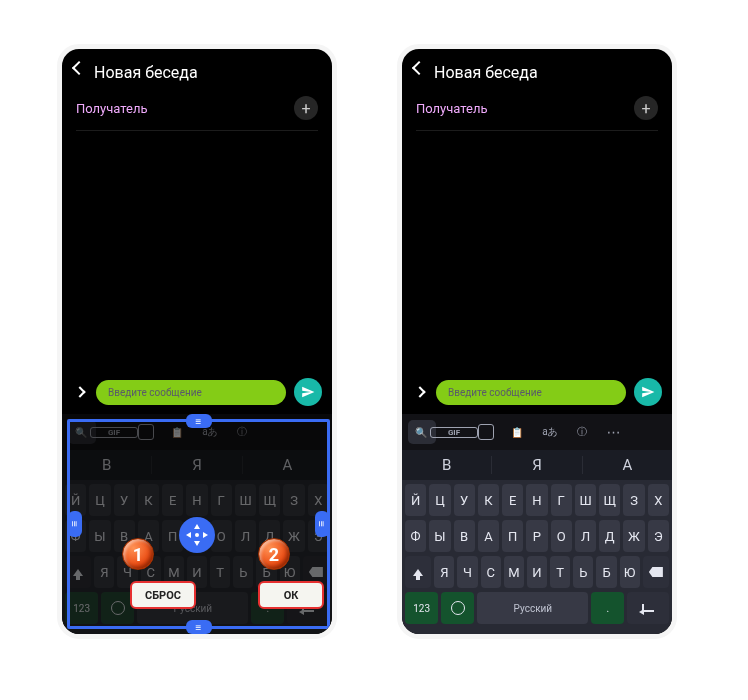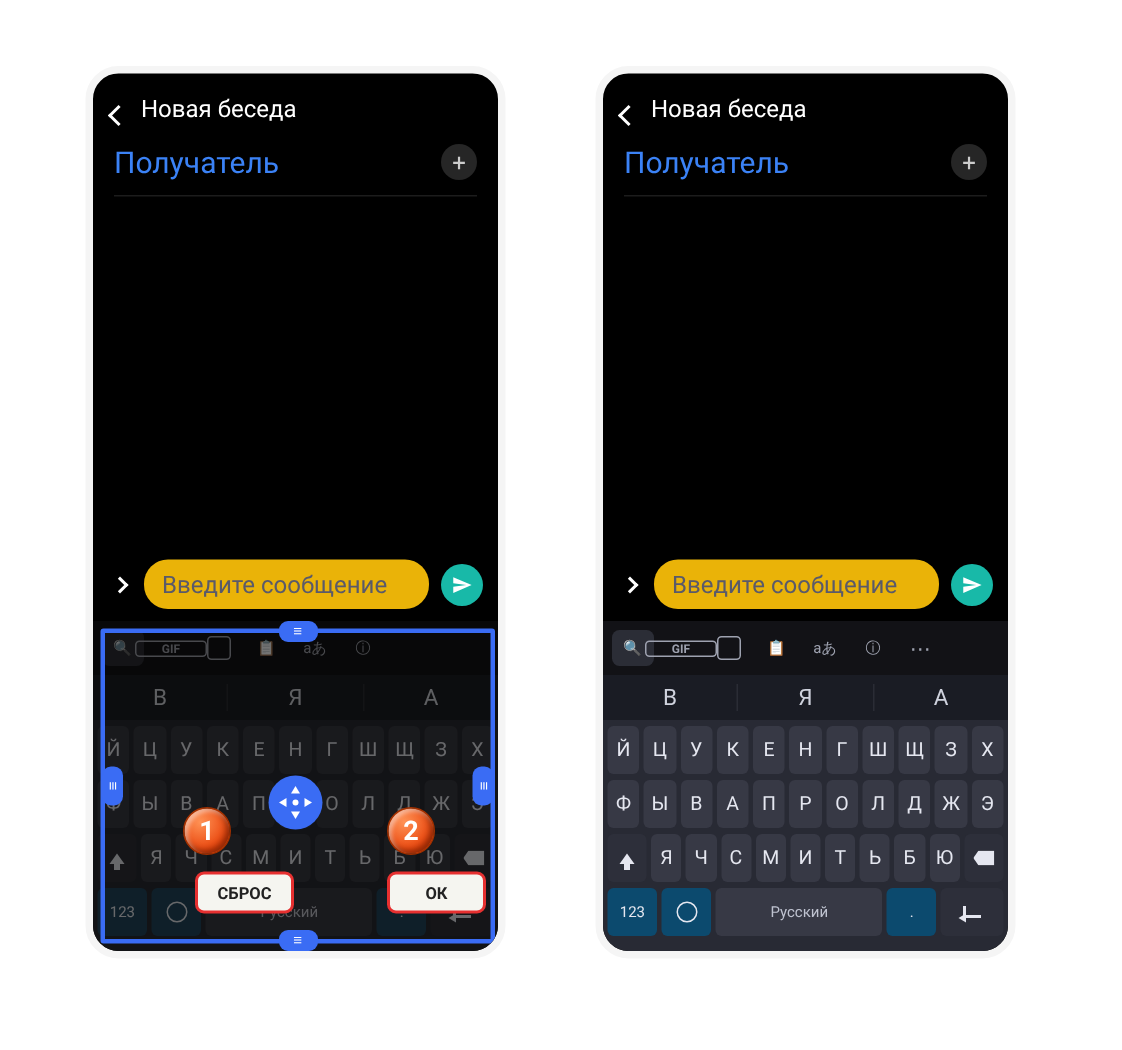--- a/index.html
+++ b/index.html
@@ -1,48 +1,48 @@
 <!DOCTYPE html>
 <html><head>
 <meta charset="utf-8">
 <style>
 *{box-sizing:border-box;margin:0;padding:0}
 body{background:#fff;font-family:-apple-system,BlinkMacSystemFont,Roboto,Arial,sans-serif;width:748px;height:700px;position:relative}
 .phone{position:absolute;width:280px;height:595px;background:#000;border:5px solid #f5f5f5;border-radius:22px;overflow:hidden}
 .phone.left{left:57px;top:44px}
 .phone.right{left:397px;top:44px}
-.header{display:flex;align-items:flex-end;padding:14px 12px 8px;gap:10px}
+.header{display:flex;align-items:flex-start;padding:14px 12px 8px;gap:10px}
 .back-icon{width:10px;height:10px;border-left:2px solid #fff;border-bottom:2px solid #fff;transform:rotate(45deg);cursor:pointer}
 .title{color:#fff;font-size:16px;font-weight:400}
 .recipient-row{display:flex;align-items:center;justify-content:space-between;padding:6px 14px 10px}
-.recipient-label{color:#3b82f6;font-size:20px}
+.recipient-label{color:#f0abfc;font-size:13px}
 .add-btn{width:24px;height:24px;border-radius:50%;background:#262626;display:flex;align-items:center;justify-content:center;color:#ccc;font-size:16px;cursor:pointer}
 .divider{height:1px;background:#1c1c1c;margin:0 14px}
 .spacer{flex:1}
 .content{display:flex;flex-direction:column;height:100%}
 .compose-row{display:flex;align-items:center;padding:8px 10px;gap:8px}
 .chev-right{width:8px;height:8px;border-right:2px solid #fff;border-top:2px solid #fff;transform:rotate(45deg);margin:0 4px;cursor:pointer}
-.msg-input{flex:1;background:#eab308;border-radius:16px;padding:7px 12px;color:#5a5a6a;font-size:16px}
+.msg-input{flex:1;background:#84cc16;border-radius:16px;padding:7px 12px;color:#5a5a6a;font-size:10px}
 .send-btn{width:28px;height:28px;border-radius:50%;background:#18b9a8;display:flex;align-items:center;justify-content:center;cursor:pointer}
 .send-btn svg{width:14px;height:14px;fill:#fff;transform:rotate(0deg)}
 .toolbar{display:flex;align-items:center;padding:6px 6px;gap:4px;background:#121216}
 .tb-item{width:28px;height:24px;display:flex;align-items:center;justify-content:center;color:#9ea2b0;font-size:10px;border-radius:5px;cursor:pointer}
 .tb-item.srch{background:#2b2d36}
 .tb-item.more{font-size:14px;letter-spacing:1px}
 .tb-gif{border:1px solid #9ea2b0;border-radius:3px;padding:0 17px;font-size:8px;font-weight:bold}
 .tb-ico{width:16px;height:16px;border:1.5px solid #9ea2b0;border-radius:3px}
 .sugg-row{display:flex;background:#1a1c24;padding:6px 0}
 .sugg{flex:1;text-align:center;color:#cfd2dd;font-size:15px;font-weight:400;border-right:1px solid #2a2c35;cursor:pointer}
 .sugg:last-child{border-right:none}
 .kbd{background:#282a34;padding:4px 3px 6px}
 .krow{display:flex;gap:3px;margin-bottom:4px}
 .key{flex:1;background:#373945;border-radius:4px;height:32px;display:flex;align-items:center;justify-content:center;color:#e5e7f0;font-size:13px;font-weight:400;cursor:pointer;position:relative}
 .key.shift,.key.bksp{flex:1.3;background:#2d2f3a}
 .key.space{flex:4;font-size:10px;color:#bfc3d0}
-.key.fn{flex:1.2;background:#0c4a6e;font-size:10px}
+.key.fn{flex:1.2;background:#14532d;font-size:10px}
 .key.enter{flex:1.5;background:#2d2f3a}
 .shift-ico{width:0;height:0;border-left:5px solid transparent;border-right:5px solid transparent;border-bottom:7px solid #e5e7f0;position:relative}
 .shift-ico::after{content:"";position:absolute;left:-2px;top:7px;width:4px;height:4px;background:#e5e7f0}
 .bksp-ico{width:14px;height:10px;background:#e5e7f0;clip-path:polygon(25% 0,100% 0,100% 100%,25% 100%,0 50%)}
 .enter-arrow{width:12px;height:8px;border-bottom:2px solid #e5e7f0;border-left:2px solid #e5e7f0;border-radius:0 0 0 2px;position:relative}
 .enter-arrow::after{content:"";position:absolute;left:-5px;bottom:-5px;width:0;height:0;border-top:3px solid transparent;border-bottom:3px solid transparent;border-right:5px solid #e5e7f0}
 .emoji-ico{width:14px;height:14px;border:1.5px solid #e5e7f0;border-radius:50%}
 
 .left .toolbar,.left .sugg-row,.left .kbd{filter:brightness(0.45) saturate(0.6)}
 .resize-frame{position:absolute;left:5px;right:2px;top:370px;bottom:5px;border:3px solid #3a6cf4;border-radius:2px;pointer-events:none}

